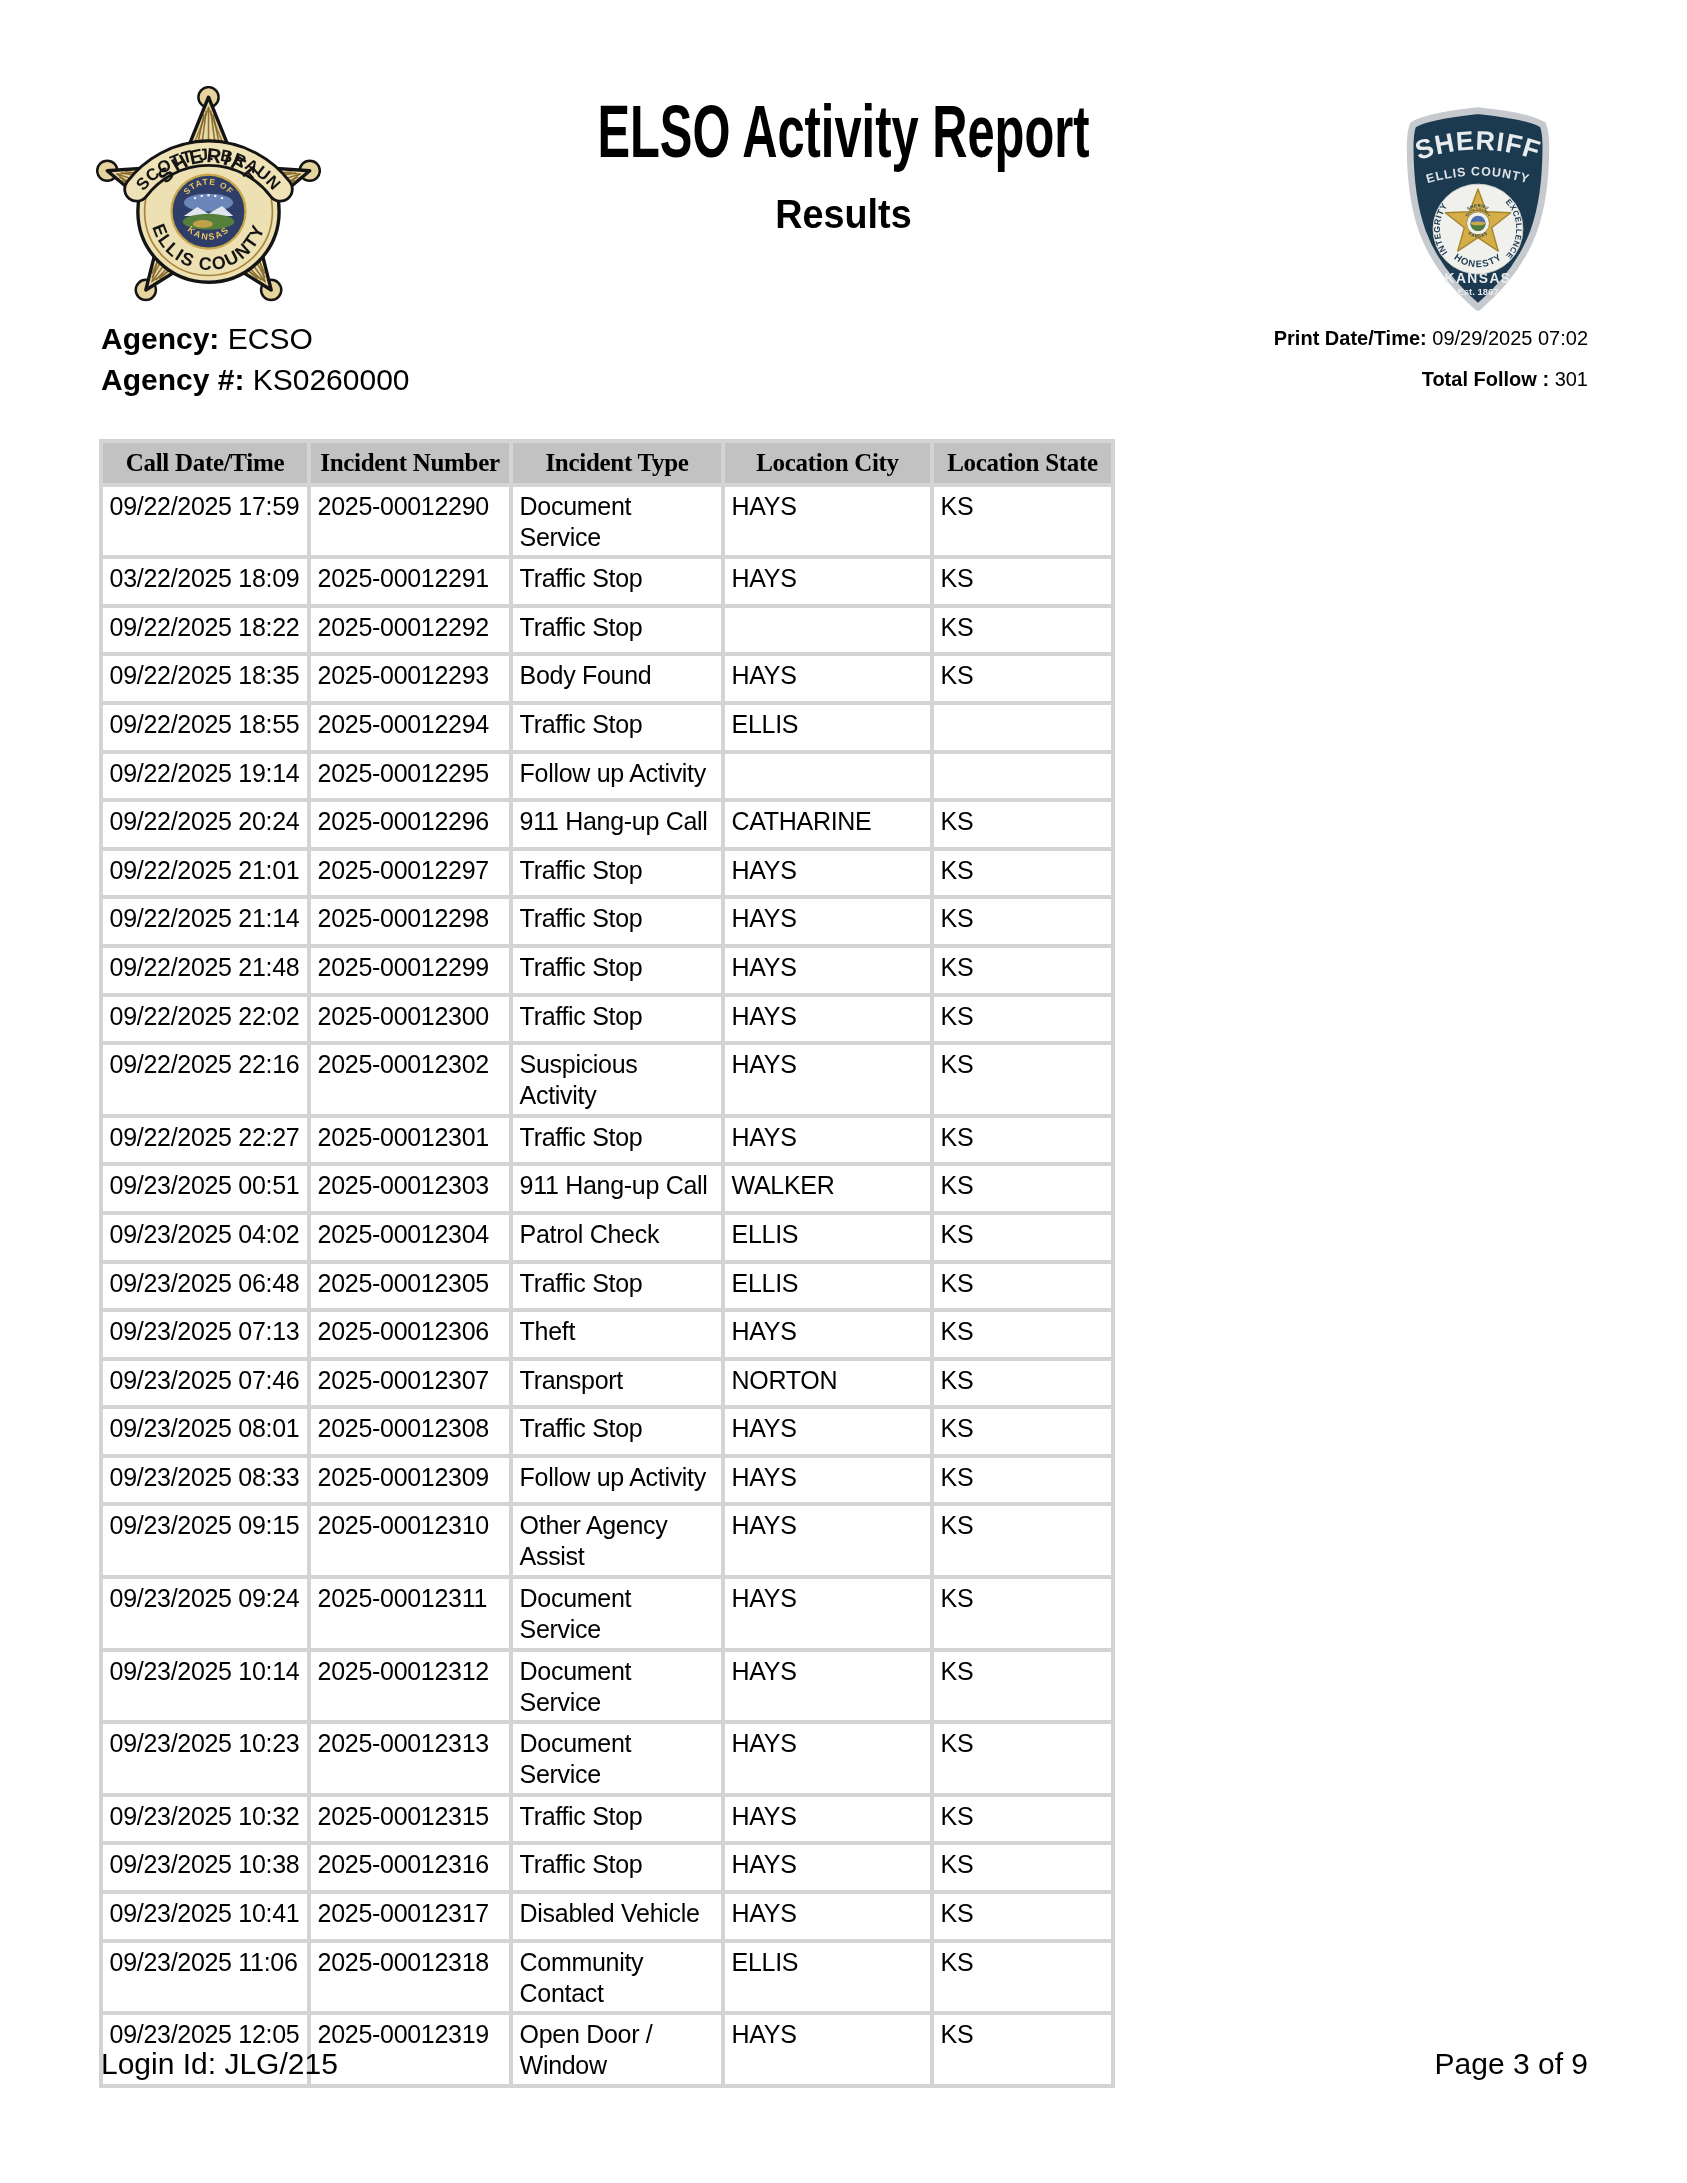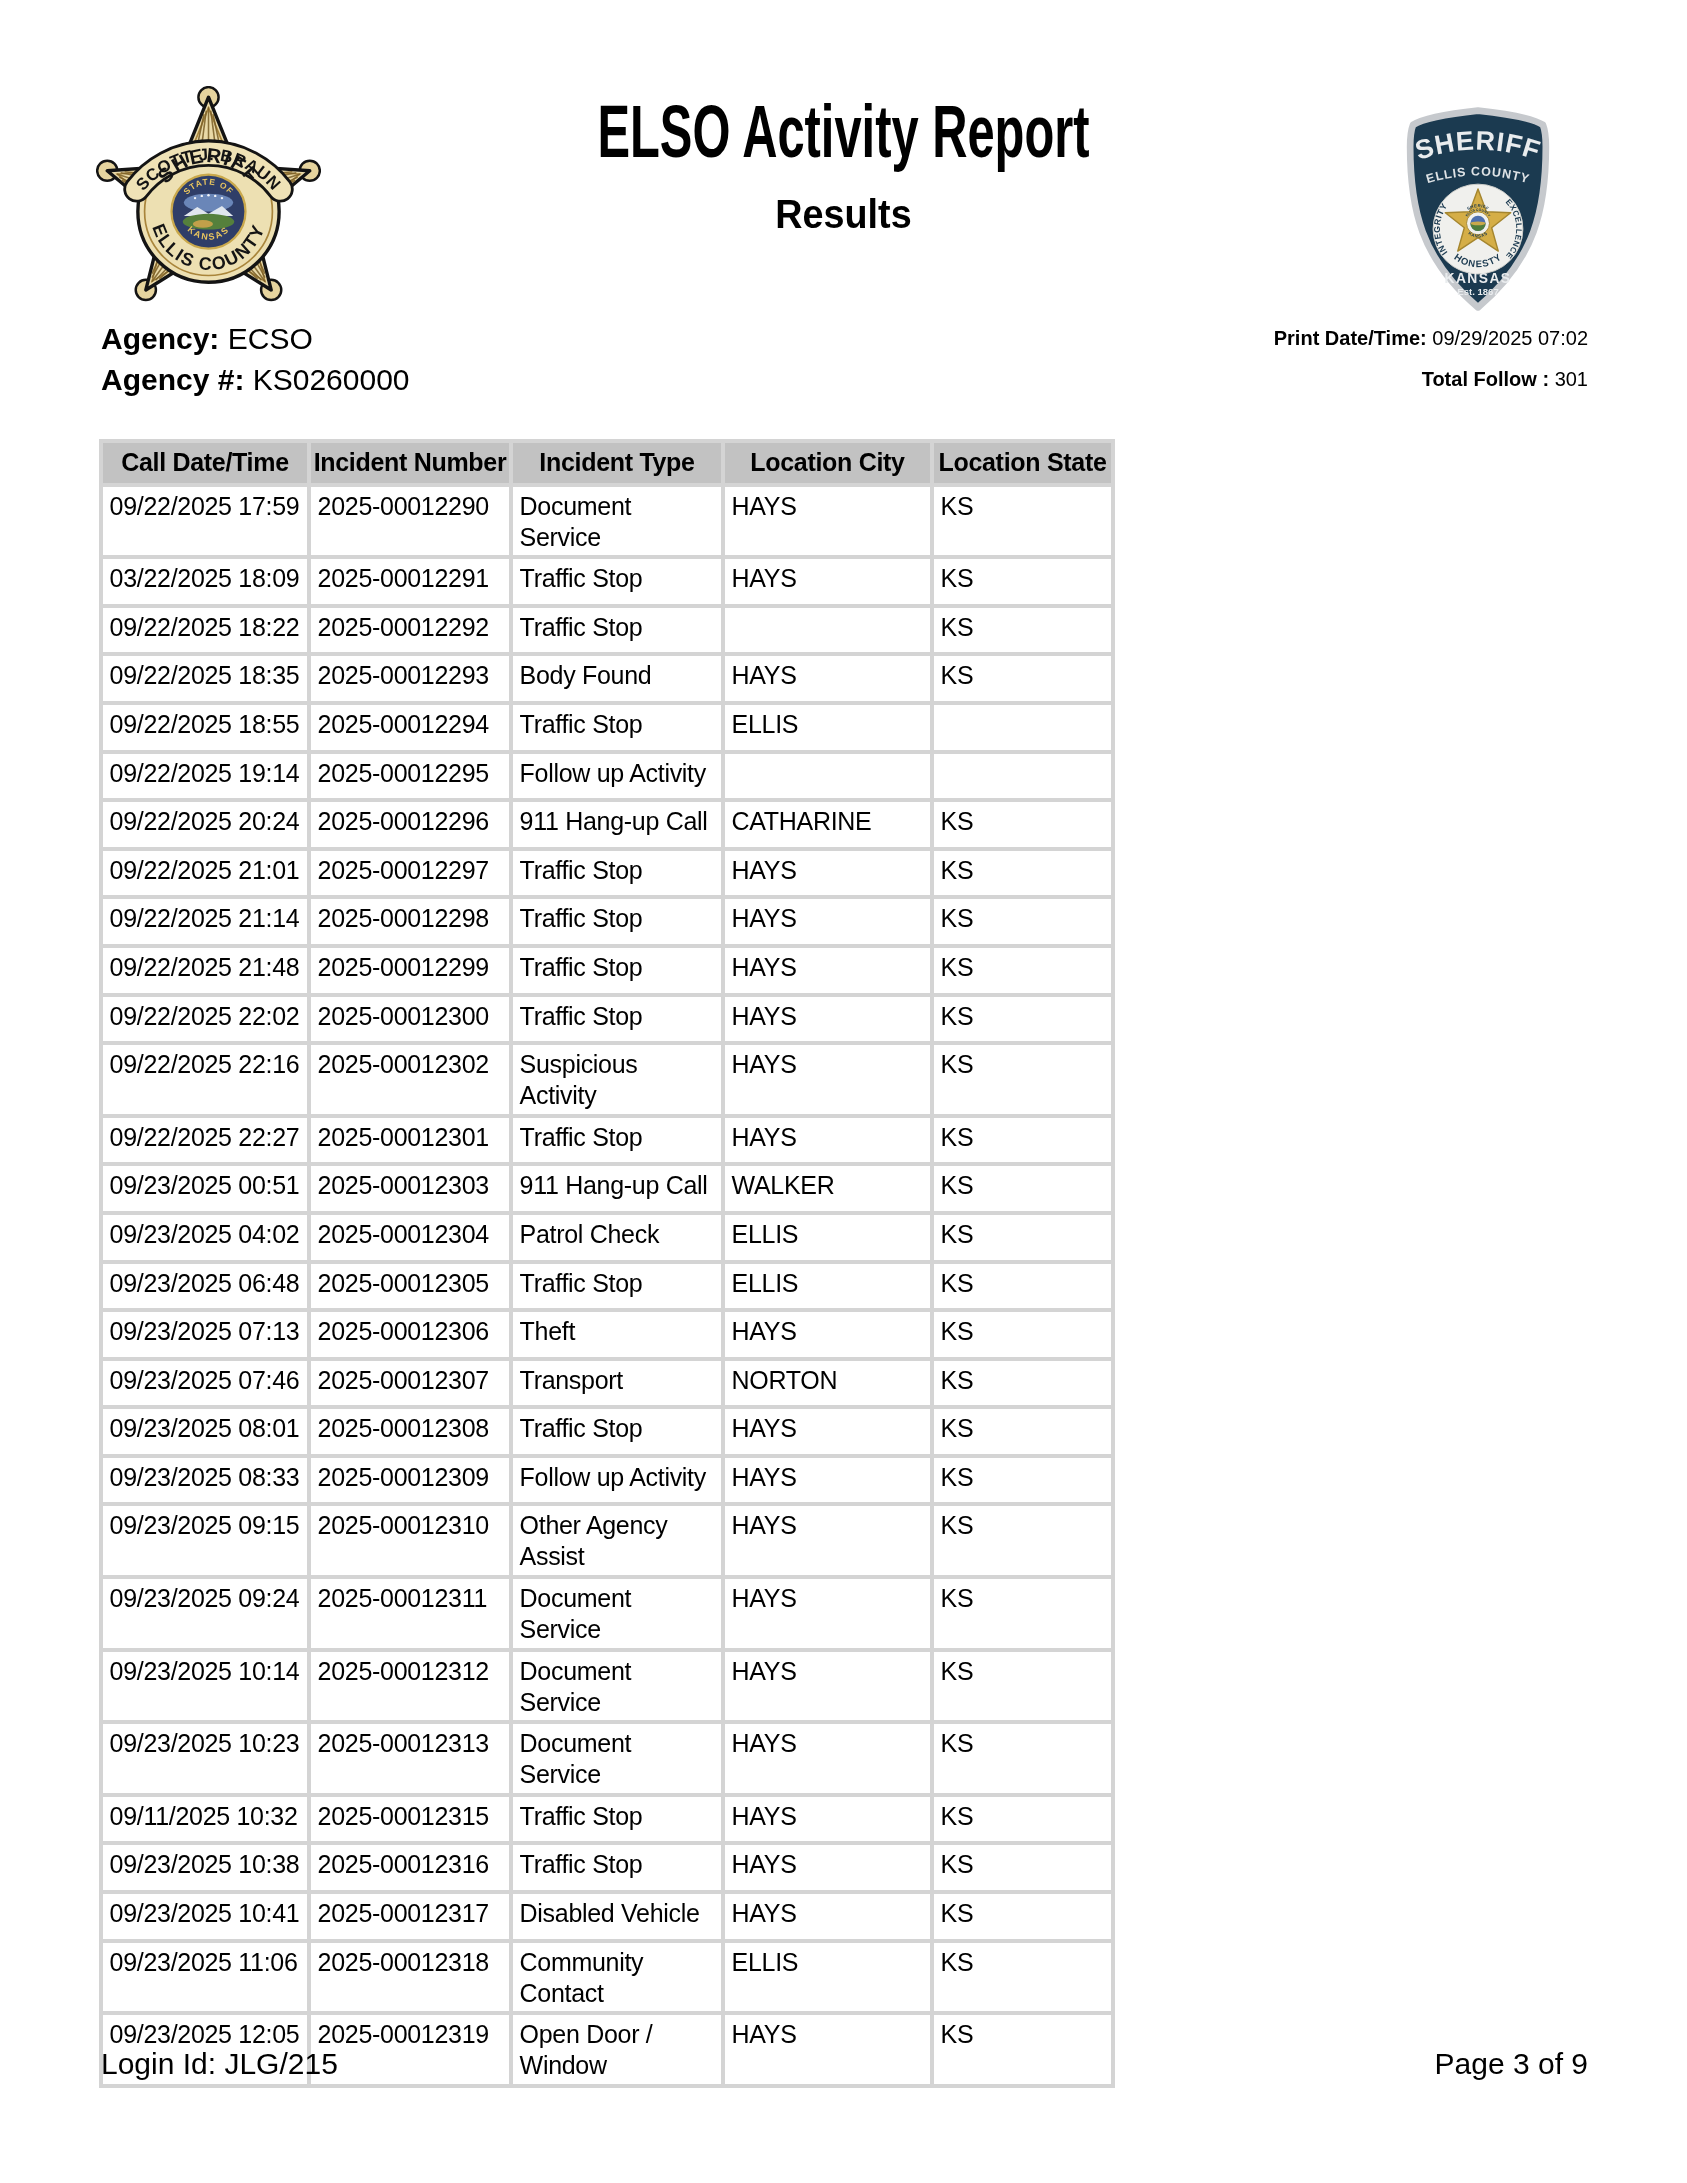--- a/index.html
+++ b/index.html
@@ -22,20 +22,21 @@
   
   .tbl-wrap{position:absolute; left:99px; top:439px;}
   table.incidents{
     border-collapse:separate; border-spacing:4px; background:#d4d4d4;
     table-layout:fixed; width:1016px;
   }
   table.incidents th{
     background:#c2c2c2; height:37px; font-size:25px; font-weight:bold;
     text-align:center; vertical-align:middle; padding:1.3px 2.6px; letter-spacing:-0.3px;
     overflow:hidden;
+    font-family:Liberation Serif, serif;
   }
   table.incidents td{
     background:#ffffff; height:38px; font-size:25px; letter-spacing:-0.3px;
     vertical-align:top; text-align:left; padding:4px 5.3px 2.6px 6.6px; line-height:31px;
     overflow:hidden;
   }
   
   .footer{
     position:absolute; left:101px; right:99px; top:2047px;
     display:flex; justify-content:space-between; font-size:30px;
@@ -376,21 +377,21 @@
             <td>KS</td>
           </tr>
           <tr>
             <td>09/23/2025 10:23</td>
             <td>2025-00012313</td>
             <td>Document Service</td>
             <td>HAYS</td>
             <td>KS</td>
           </tr>
           <tr>
-            <td>09/11/2025 10:32</td>
+            <td>09/23/2025 10:32</td>
             <td>2025-00012315</td>
             <td>Traffic Stop</td>
             <td>HAYS</td>
             <td>KS</td>
           </tr>
           <tr>
             <td>09/23/2025 10:38</td>
             <td>2025-00012316</td>
             <td>Traffic Stop</td>
             <td>HAYS</td>

